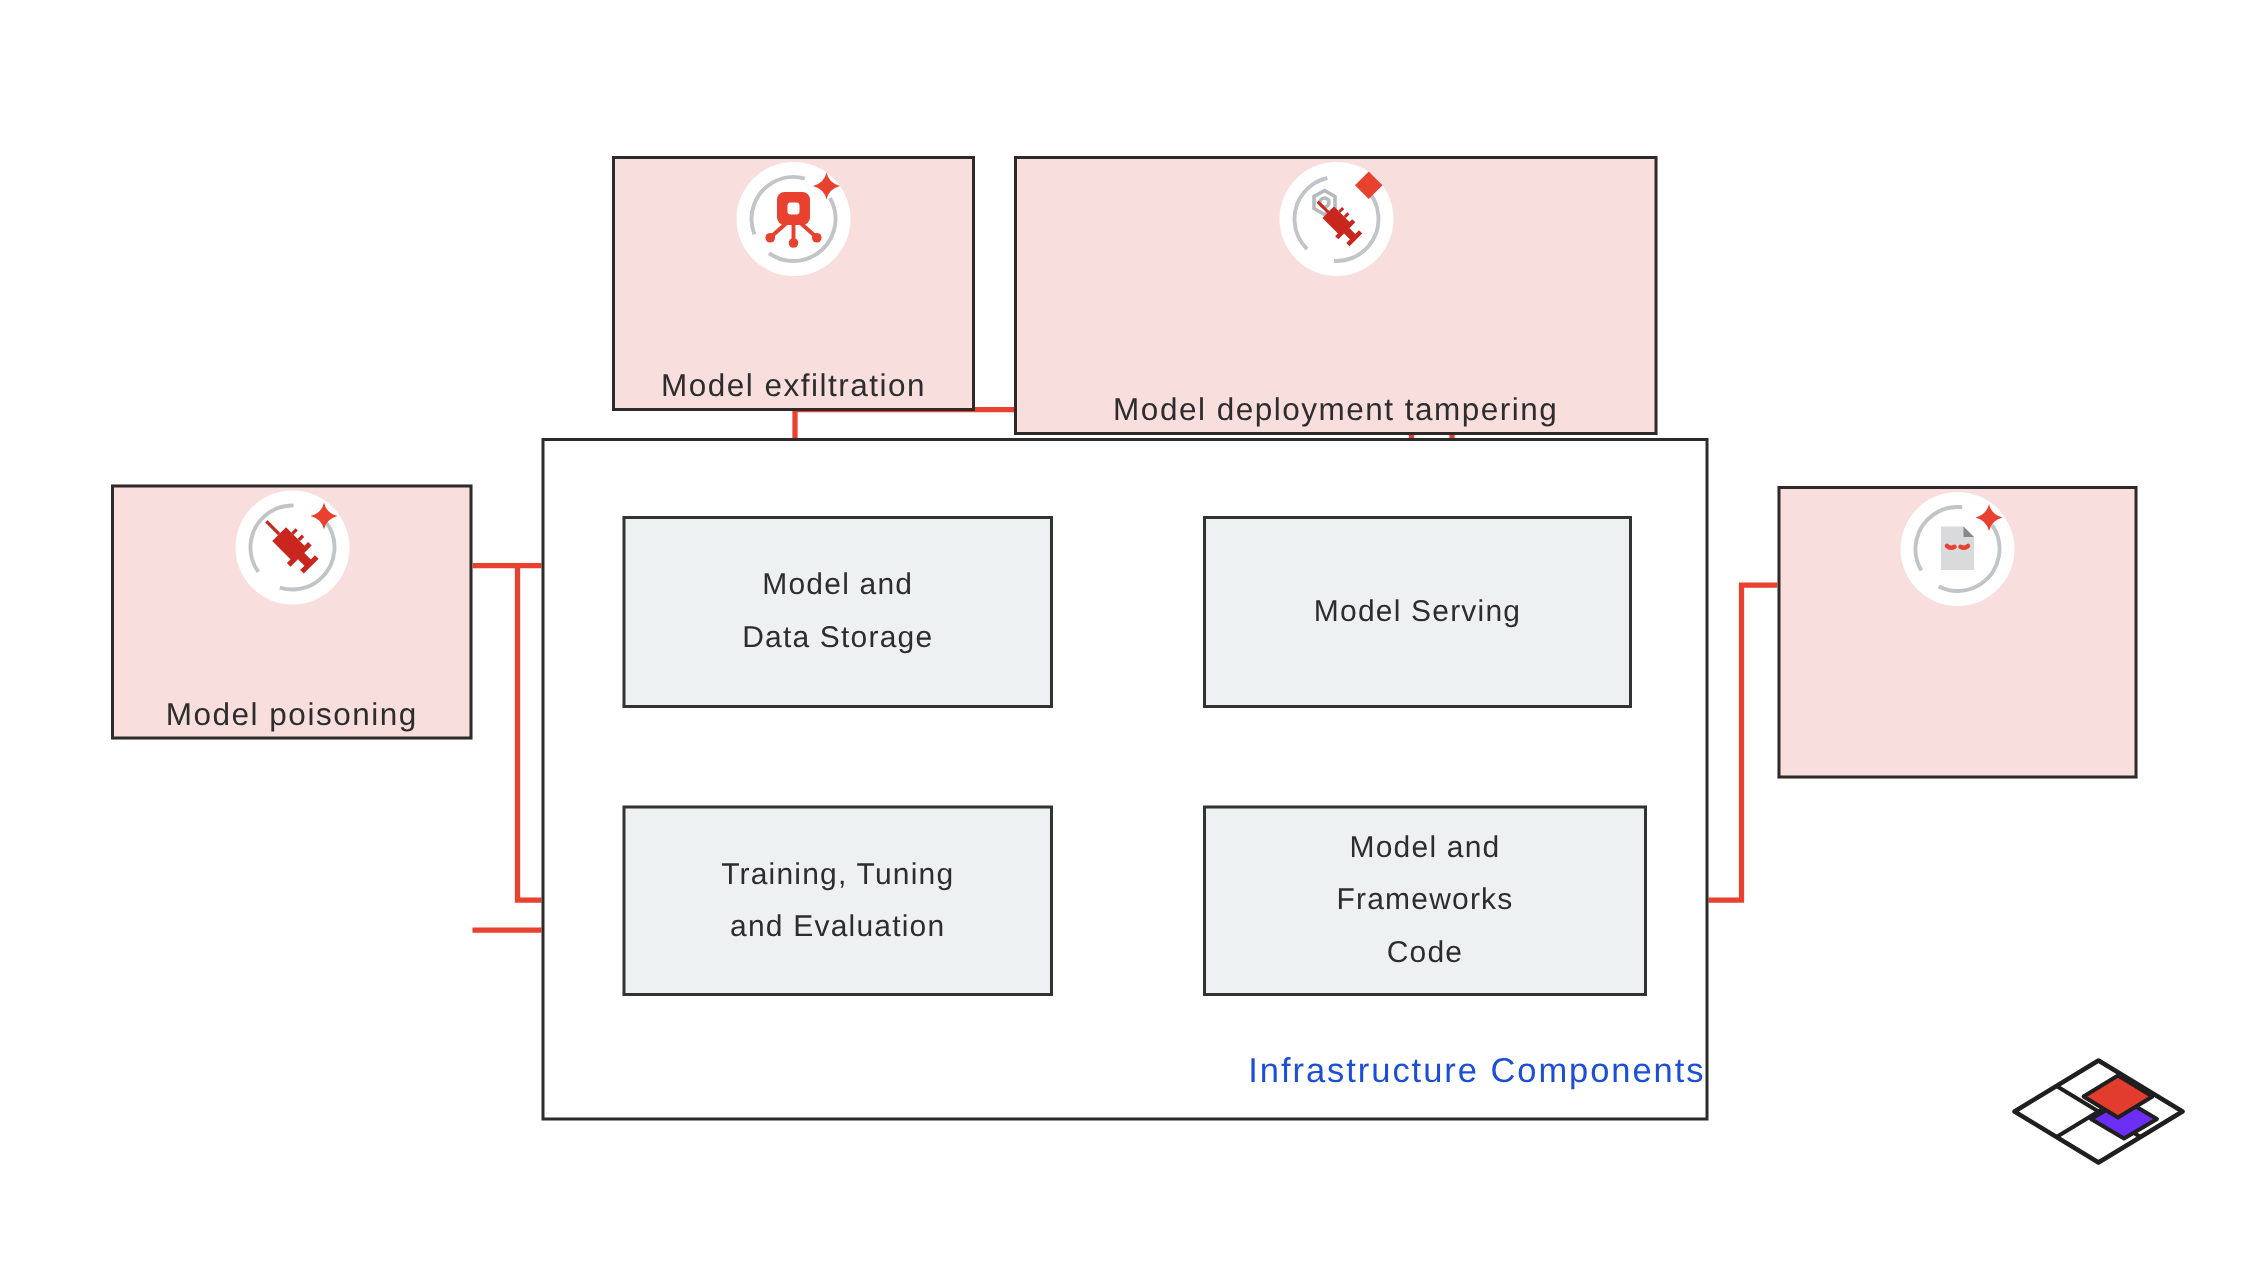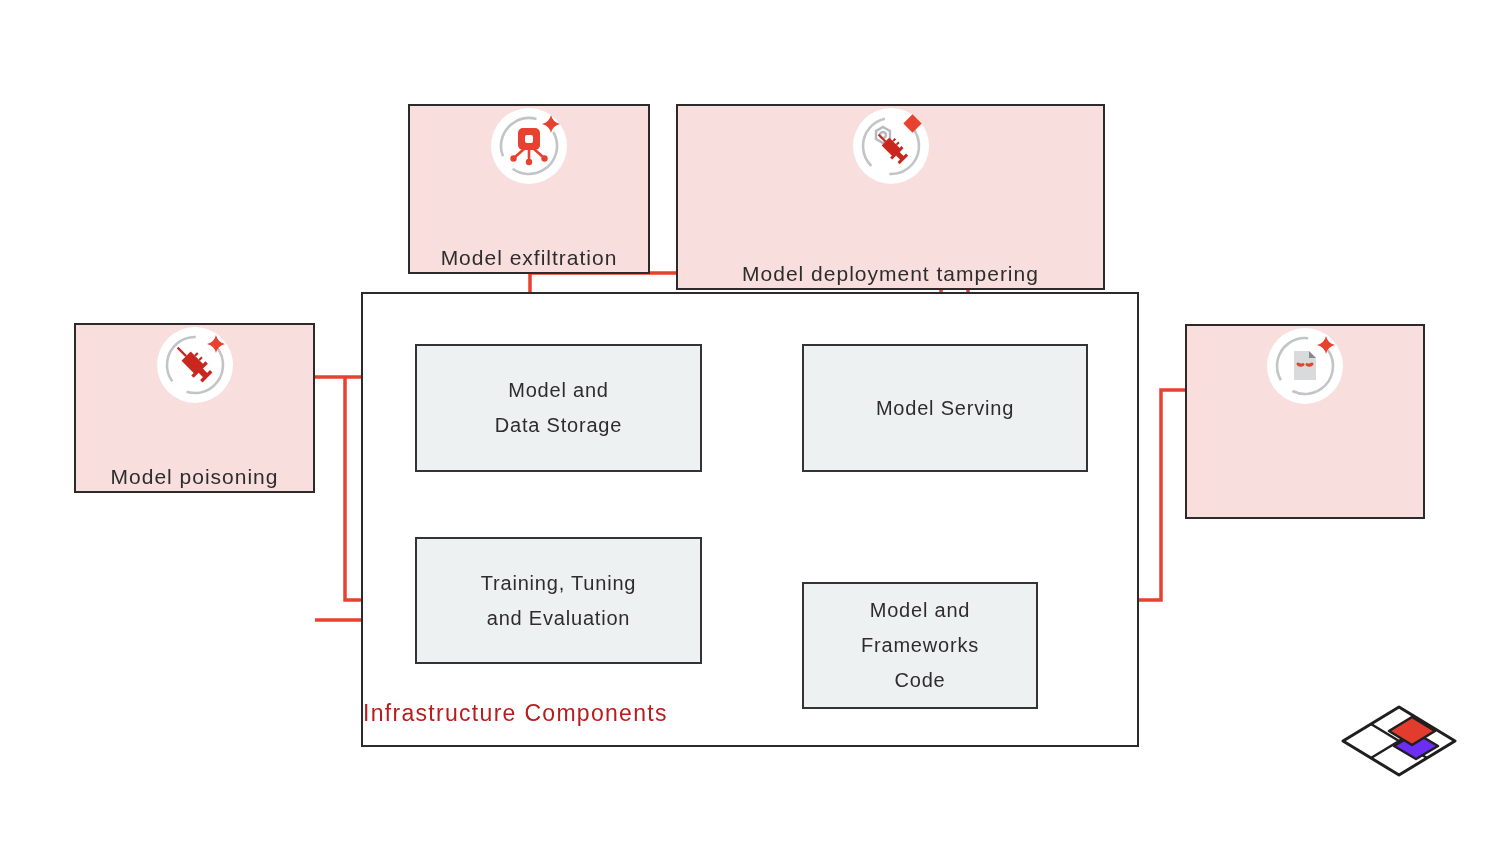--- a/index.html
+++ b/index.html
@@ -29,42 +29,42 @@
   }
   .icon{width:80px;height:80px;flex:0 0 auto;}
 
   
   .container-box{
     position:absolute;left:361px;top:292px;width:778px;height:455px;
     background:#ffffff;border:2px solid #2b2b2b;box-sizing:border-box;
   }
   .container-title{
     position:absolute;left:0;right:0;bottom:18px;
-    text-align:left;font-size:23px;letter-spacing:1.3px;color:#b91c1c;
+    text-align:right;font-size:23px;letter-spacing:1.3px;color:#1d4ed8;
   }
   .component{
     position:absolute;
     background:#edf1f2;border:2px solid #333333;box-sizing:border-box;
     display:flex;align-items:center;justify-content:center;
   }
   .component .clabel{
     font-size:20px;letter-spacing:0.8px;line-height:35px;text-align:center;color:#2d2d2e;
   }
 
   
   #t-exfil{left:408px;top:73px;width:242px;height:170px;}
   #t-deploy{left:676px;top:73px;width:429px;height:186px;}
   #t-poison{left:74px;top:292px;width:241px;height:170px;}
   #t-unauth{left:74px;top:490px;width:241px;height:195px;}
   #t-source{left:1185px;top:293px;width:240px;height:195px;}
 
   #c-storage{left:52px;top:50px;width:287px;height:128px;}
   #c-serving{left:439px;top:50px;width:286px;height:128px;}
   #c-training{left:52px;top:243px;width:287px;height:127px;}
-  #c-frame{left:439px;top:243px;width:236px;height:127px;margin-top:45px;}
+  #c-frame{left:439px;top:243px;width:296px;height:127px;}
 
   #c-storage .clabel{max-width:135px;}
   #c-training .clabel{max-width:175px;}
   #c-frame .clabel{max-width:175px;}
   #t-unauth .tlabel{max-width:175px;}
   #t-source .tlabel{max-width:190px;}
 
   #logo{position:absolute;left:1336px;top:698px;width:126px;height:86px;}
 </style>
 </head>

